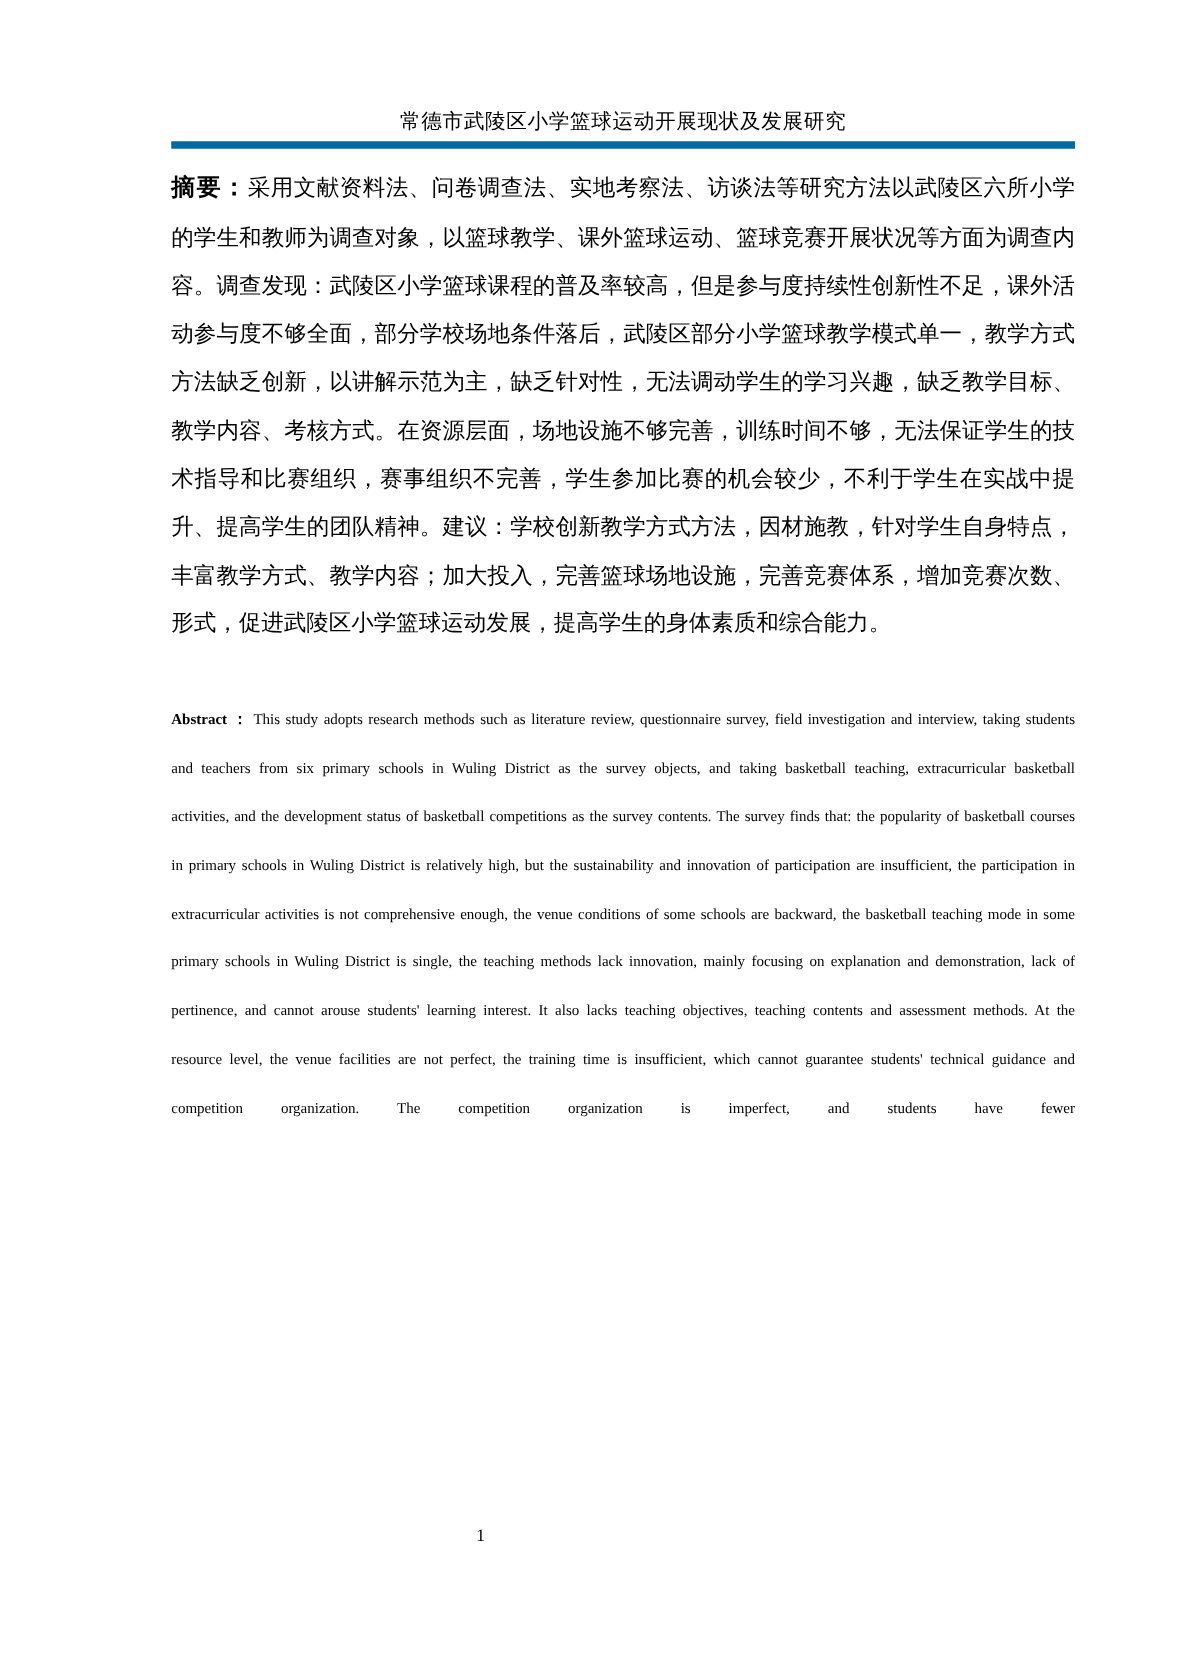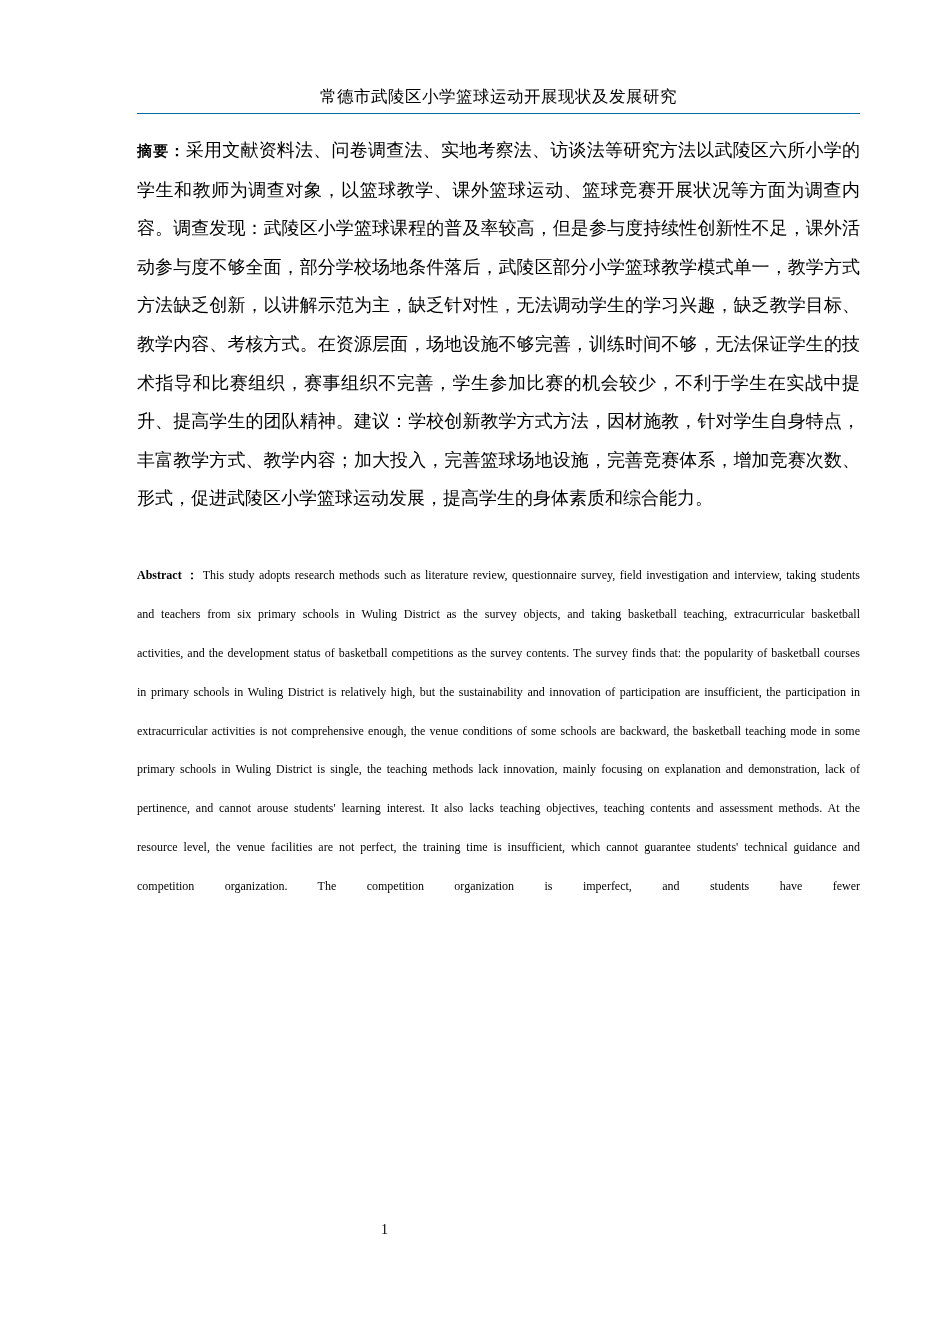--- a/index.html
+++ b/index.html
@@ -14,21 +14,21 @@
     background: #ffffff;
     color: #000000;
     font-family: "Liberation Serif", "DejaVu Serif", serif;
     overflow: hidden;
   }
   .header {
     position: absolute;
     top: 86px;
     left: 137px;
     width: 723px;
-    border-bottom: 1px solid #0369a1;
+    border-bottom: 6px solid #0369a1;
     padding-bottom: 5px;
     text-align: center;
   }
   .header-title {
     font-size: 16.5px;
     letter-spacing: 0.5px;
   }
   .content {
     position: absolute;
     top: 131px;
@@ -37,21 +37,21 @@
   }
   .cn-para {
     margin: 0;
     font-size: 18px;
     line-height: 38.6px;
     text-align: justify;
     text-justify: inter-character;
   }
   .cn-label {
     font-weight: bold;
-    font-size: 15px;
+    font-size: 19px;
     font-family: "Liberation Sans", "DejaVu Sans", sans-serif;
     letter-spacing: 1px;
   }
   .keywords-para {
     margin: 0;
     font-size: 18px;
     line-height: 38.6px;
   }
   .en-para {
     margin: 38px 0 0 0;

